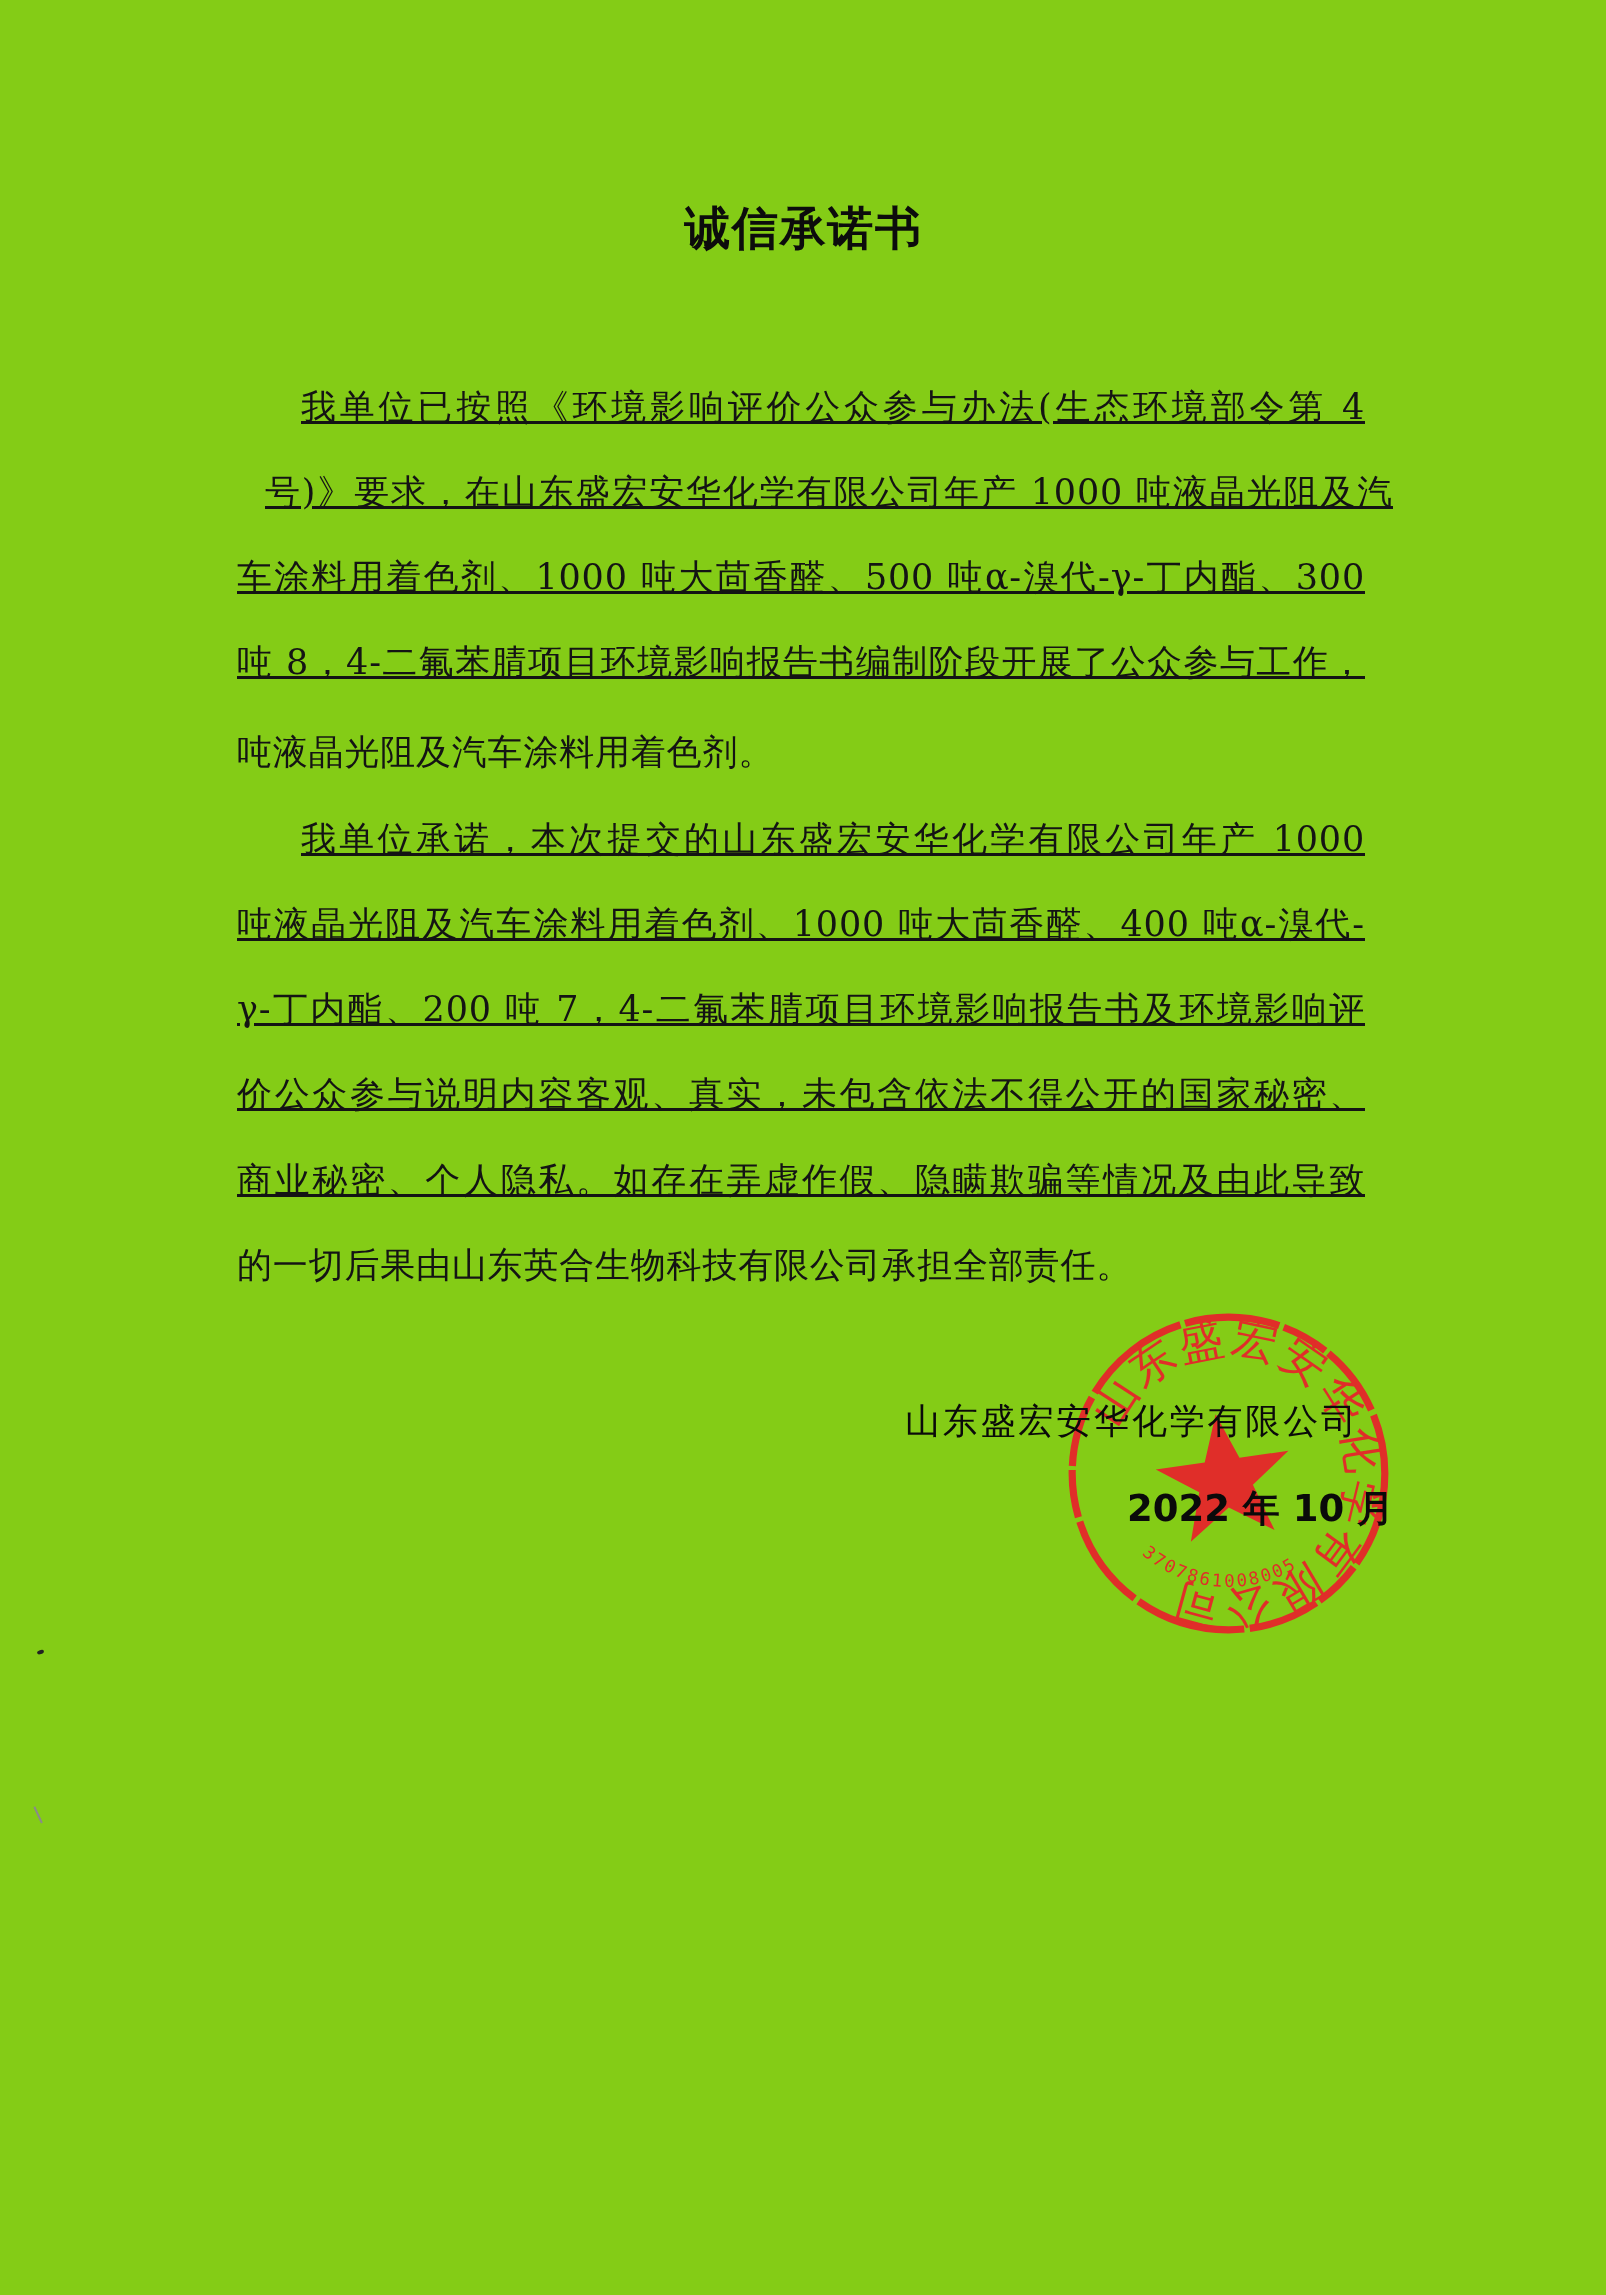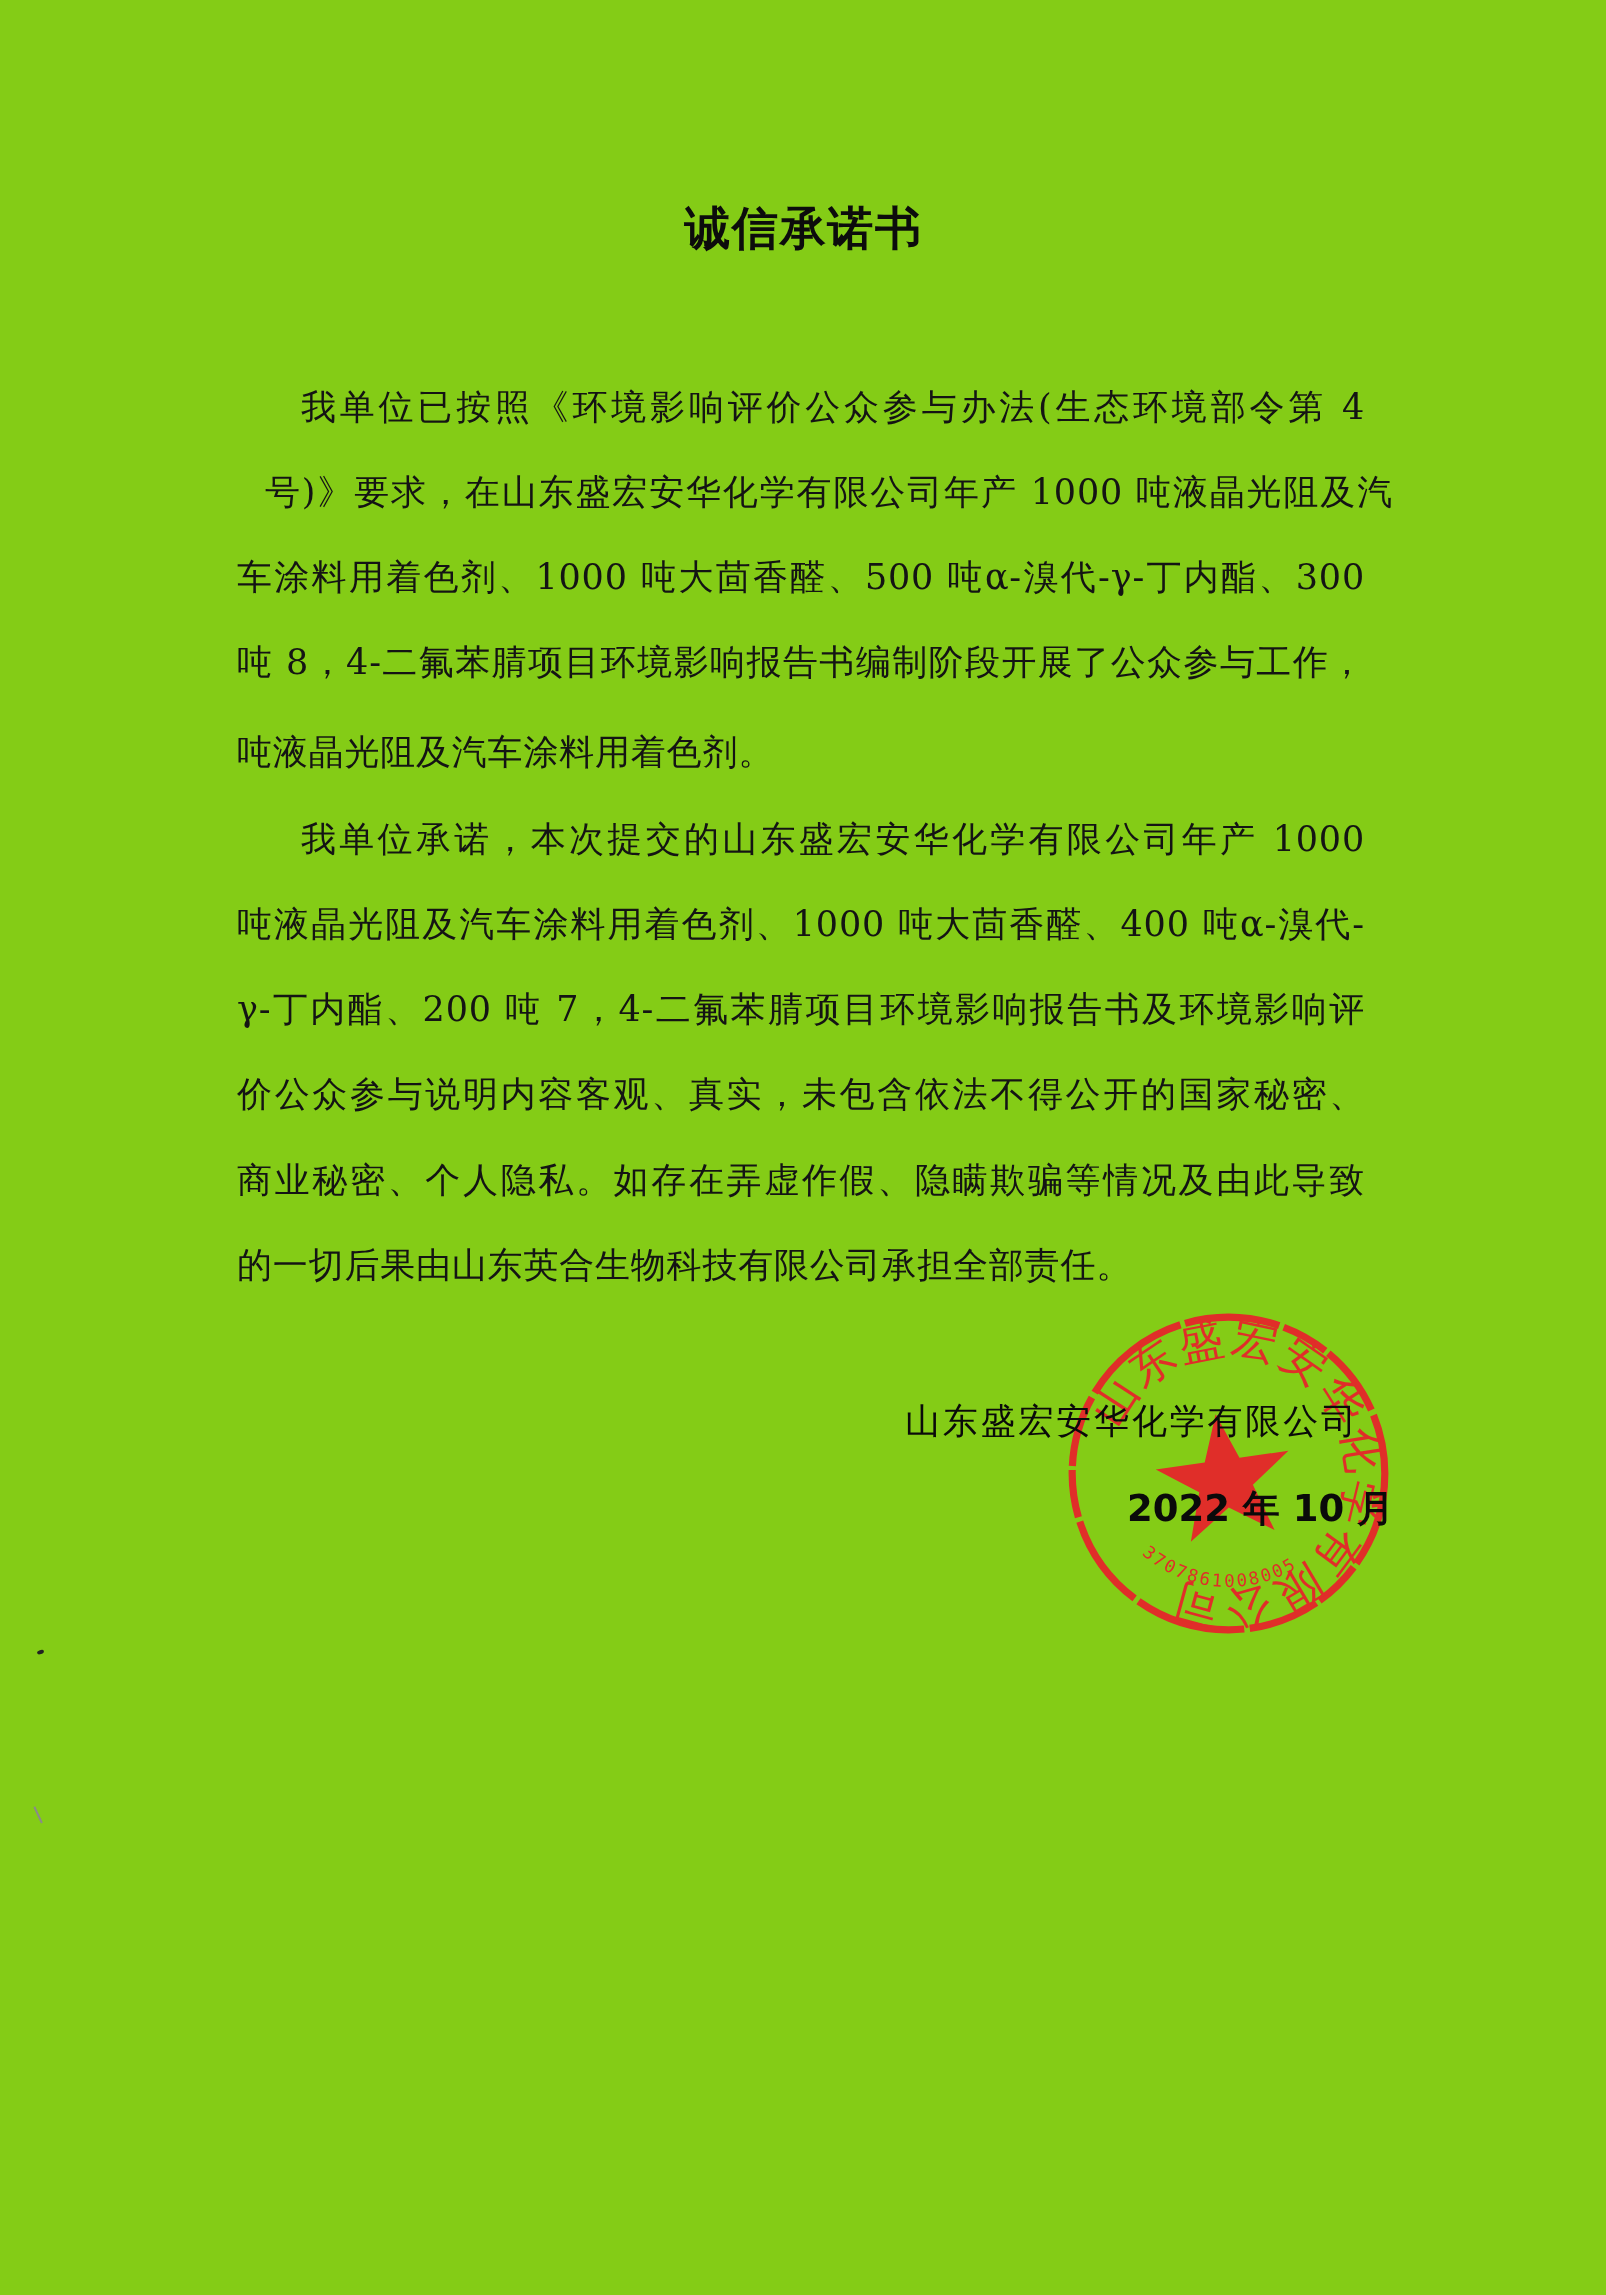--- a/index.html
+++ b/index.html
@@ -48,20 +48,21 @@
     line-height: 48px;
     white-space: nowrap;
     font-size: 35px;
     letter-spacing: 0.8px;
     color: #141414;
   }
   .line.justify {
     width: 1128px;
     text-align: justify;
     text-align-last: justify;
+    text-decoration: underline;
   }
   .line.indent {
     left: 64px;
   }
   .line.indent.justify {
     width: 1064px;
   }
   .signature {
     position: absolute;
     left: 905px;

